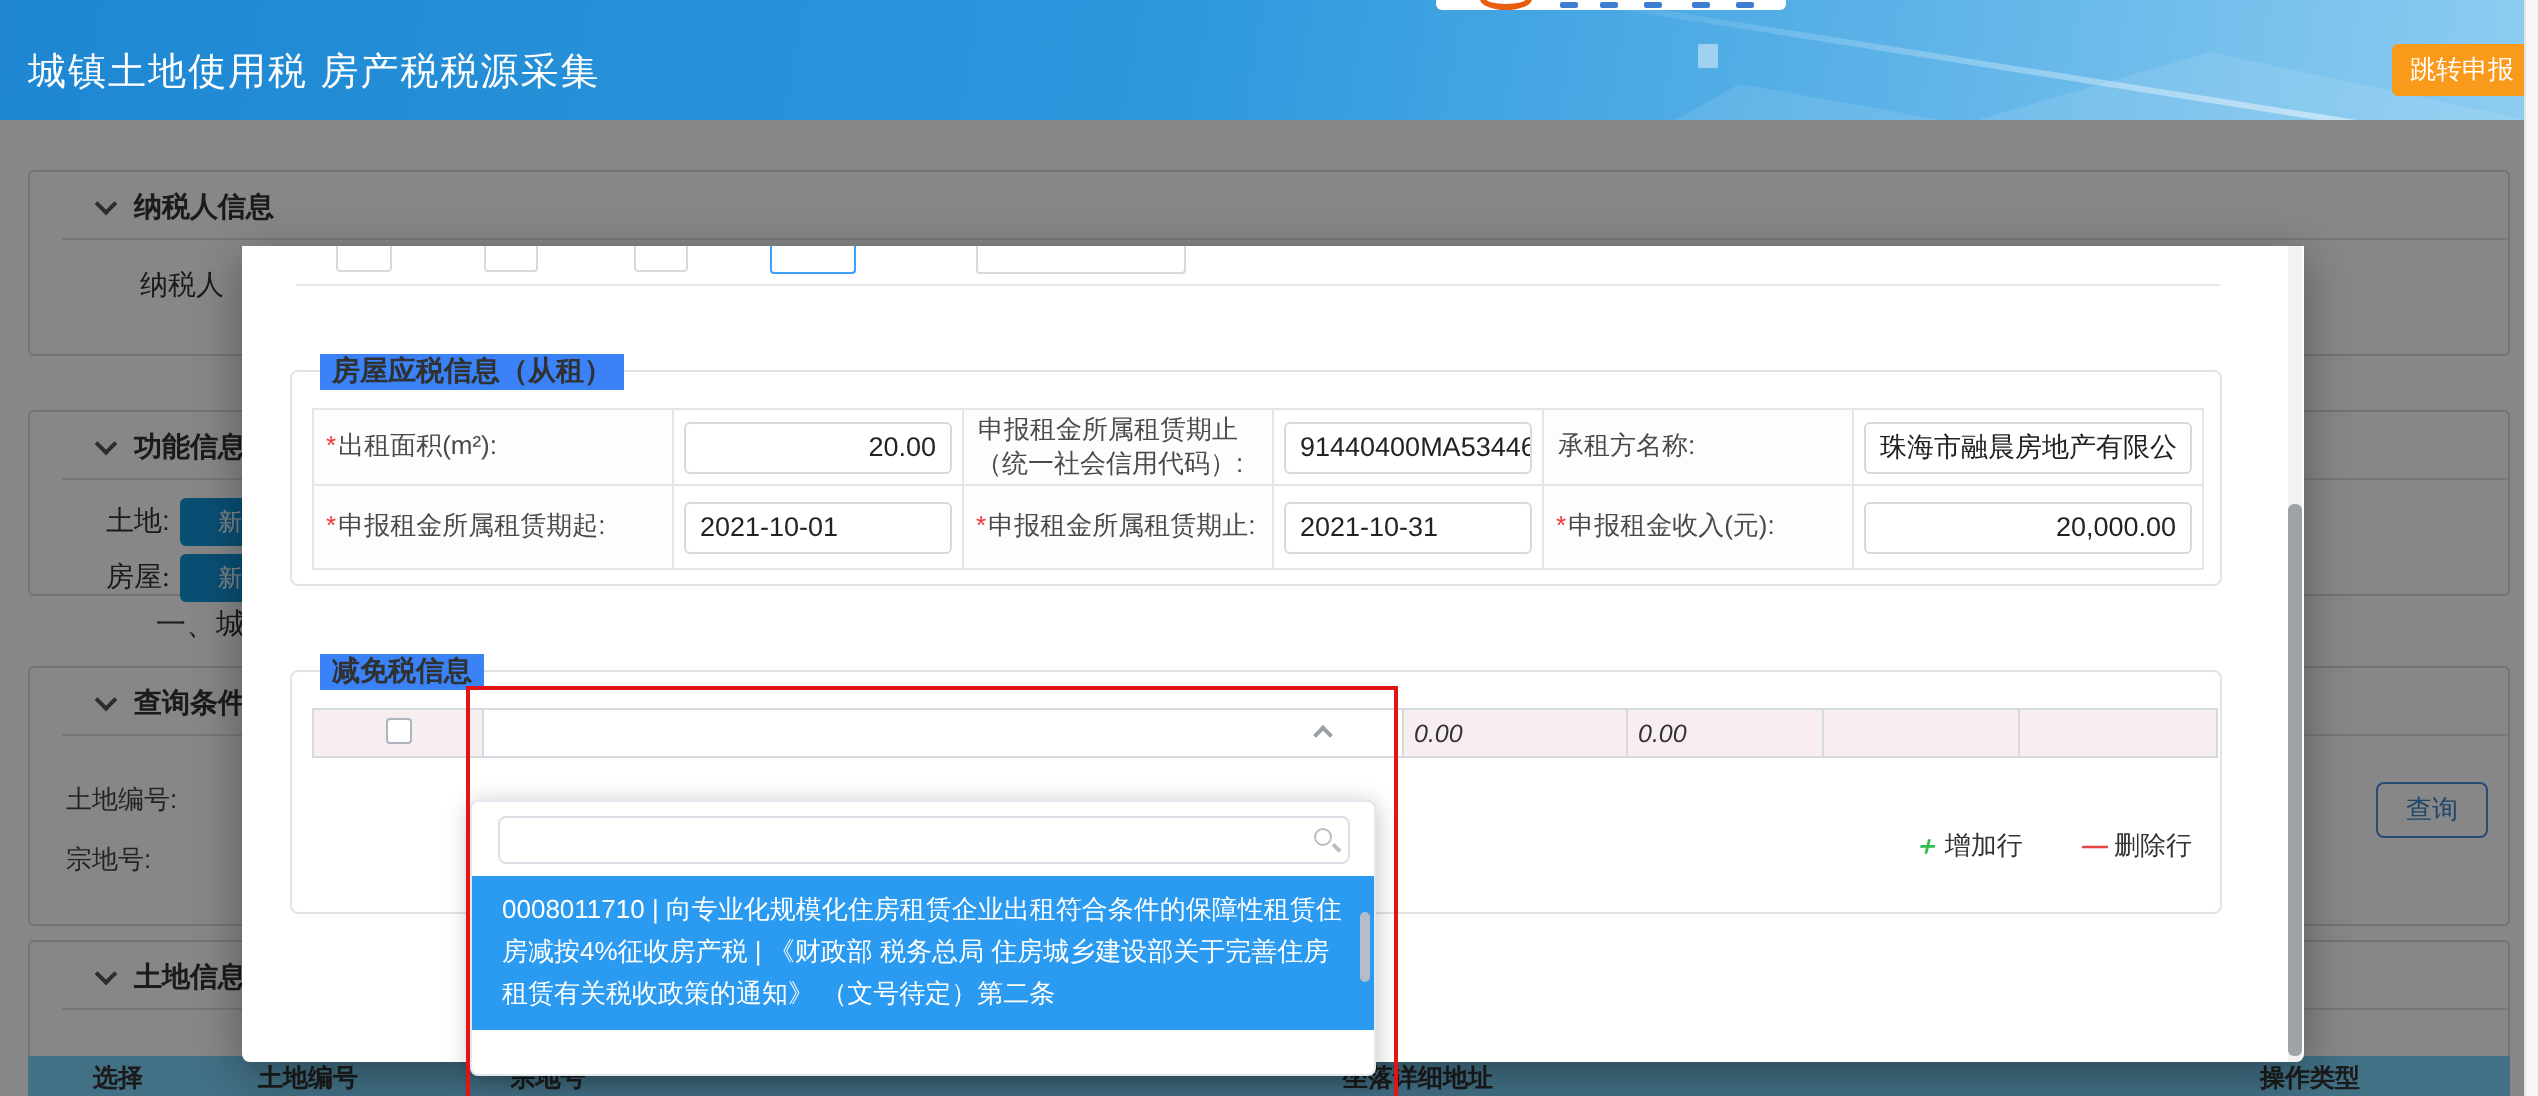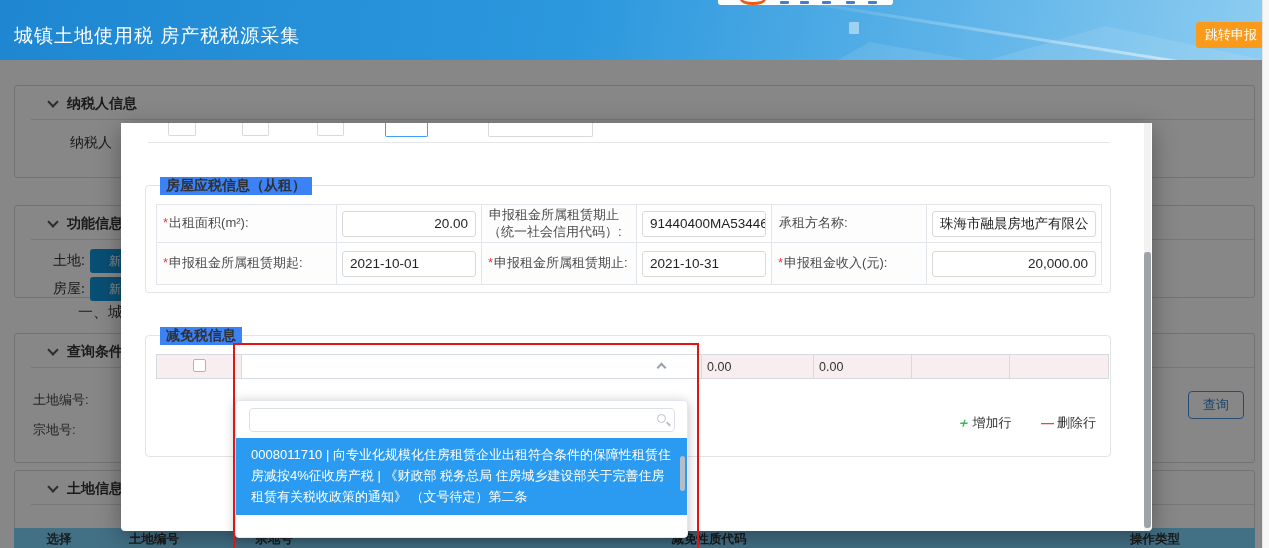--- a/index.html
+++ b/index.html
@@ -74,21 +74,21 @@
   .hr1 td { height:38px; } .hr2 td { height:42px; }
   .req { color:#f43a3a; margin-right:1px; }
   .tin { height:26px; border:1px solid #d9d9d9; border-radius:3px; background:#fff; font-size:13.5px; color:#222;
          line-height:24px; padding:0 7px; overflow:hidden; white-space:nowrap; }
   .tin.num { text-align:right; }
 
   .fs-relief { top:212px; height:122px; }
   .rtable { position:absolute; left:10px; top:18px; border-collapse:collapse; table-layout:fixed; width:952px; }
   .rtable th, .rtable td { border:1px solid #d5d9e0; font-size:12.5px; }
   .rtable th { background:#f3f5f8; color:#303133; font-weight:bold; height:30px; text-align:center; line-height:1.15; padding:1px 2px; }
-  .rtable td { height:24px; background:#f8eef0; color:#333; padding:2px 5px; text-align:left; }
+  .rtable td { height:24px; background:#f8eef0; color:#333; padding:2px 5px; text-align:left;font-style:italic; }
   td.sel-cell { background:#fff; position:relative; cursor:pointer; }
   .chev-up { position:absolute; right:36px; top:9px; width:7px; height:7px; border-left:2px solid #9aa0a8; border-bottom:2px solid #9aa0a8; transform:rotate(135deg); }
   .checkbox { display:inline-block; width:13px; height:13px; background:#fff; border:1px solid #aeb4bf; border-radius:2px; cursor:pointer; }
   td.chk-cell { text-align:center; background:#f8eef0; }
   .row-ops { position:absolute; right:14px; top:78px; font-size:13px; color:#333; }
   .row-op { cursor:pointer; margin-left:26px; }
   .plus-icon::before { content:"＋"; color:#2ebd4e; font-weight:bold; margin-right:3px; }
   .minus-icon::before { content:"—"; color:#e64545; font-weight:bold; margin-right:3px; }
 
   .modal-scroll { position:absolute; right:1px; top:0; bottom:0; width:7px; background:#f2f2f2; border-radius:0 0 4px 0; }
@@ -174,21 +174,21 @@
       <div class="panel-hd">
         <span class="chev-down"></span>
         <span class="panel-title">土地信息</span>
       </div>
     </div>
 
     <div class="land-thead">
       <div class="lth lth0">选择</div>
       <div class="lth lth1">土地编号</div>
       <div class="lth lth2">宗地号</div>
-      <div class="lth lth3">减免性质代码</div>
+      <div class="lth lth3">坐落详细地址</div>
       <div class="lth lth4">操作类型</div>
     </div>
   </div>
 
   <div class="overlay"></div>
 
   <div class="modal">
     <span class="cutbox cb1"></span>
     <span class="cutbox cb2"></span>
     <span class="cutbox cb3"></span>

